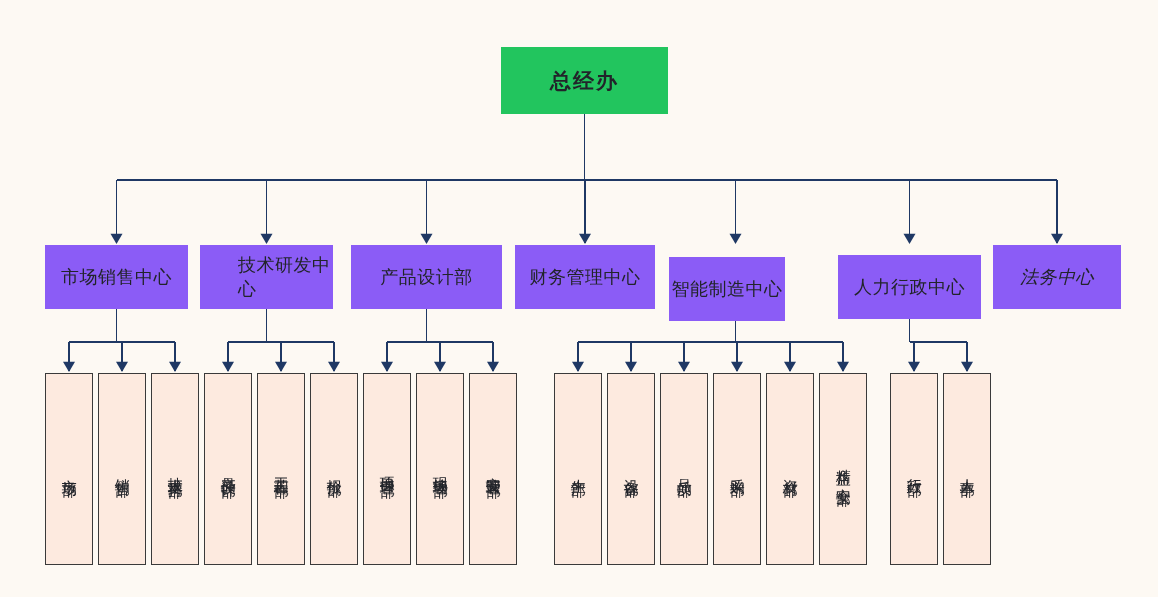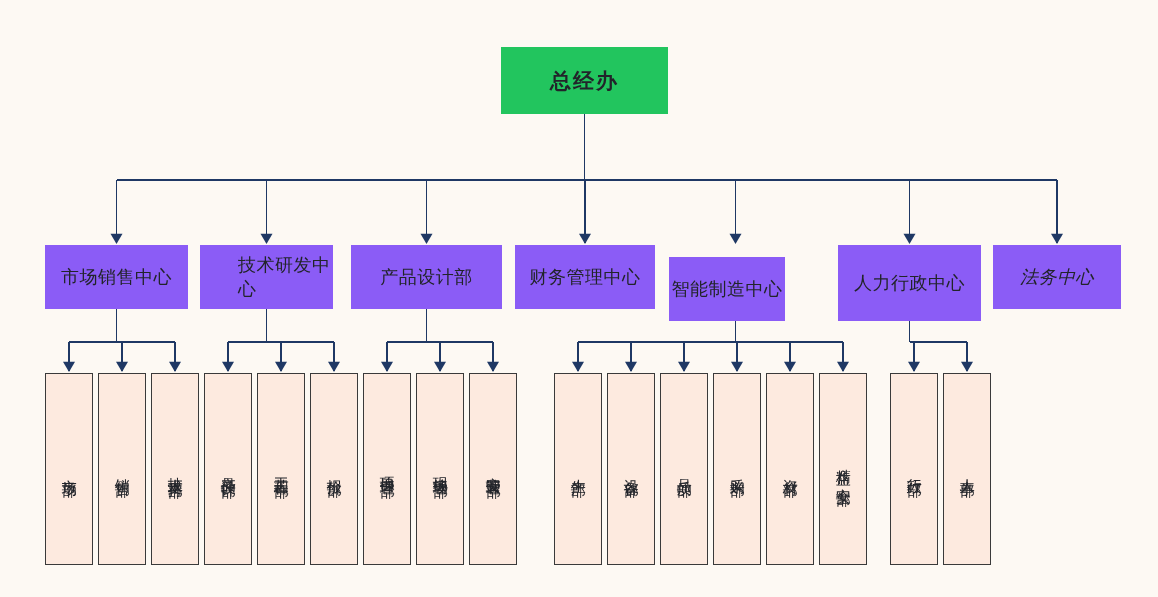--- a/index.html
+++ b/index.html
@@ -141,21 +141,21 @@
       </div>
       <div class="node node-l2" style="left: 351px; top: 245px; width: 151px; height: 64px;">
         <span>产品设计部</span>
       </div>
       <div class="node node-l2" style="left: 515px; top: 245px; width: 140px; height: 64px;">
         <span>财务管理中心</span>
       </div>
       <div class="node node-l2" style="left: 669px; top: 257px; width: 116px; height: 64px;">
         <span>智能制造中心</span>
       </div>
-      <div class="node node-l2" style="left: 838px; top: 245px; width: 143px; height: 76px;">
+      <div class="node node-l2" style="left: 838px; top: 255px; width: 143px; height: 64px;">
         <span>人力行政中心</span>
       </div>
       <div class="node node-l2" style="left: 993px; top: 245px; width: 128px; height: 64px; font-style: italic;">
         <span>法务中心</span>
       </div>
     </div>
   <div id="level3-layer">
       <div class="node node-l3" style="left: 45px; top: 373px; width: 48px; height: 192px;">
         <span class="vtext">市场部</span>
       </div>

